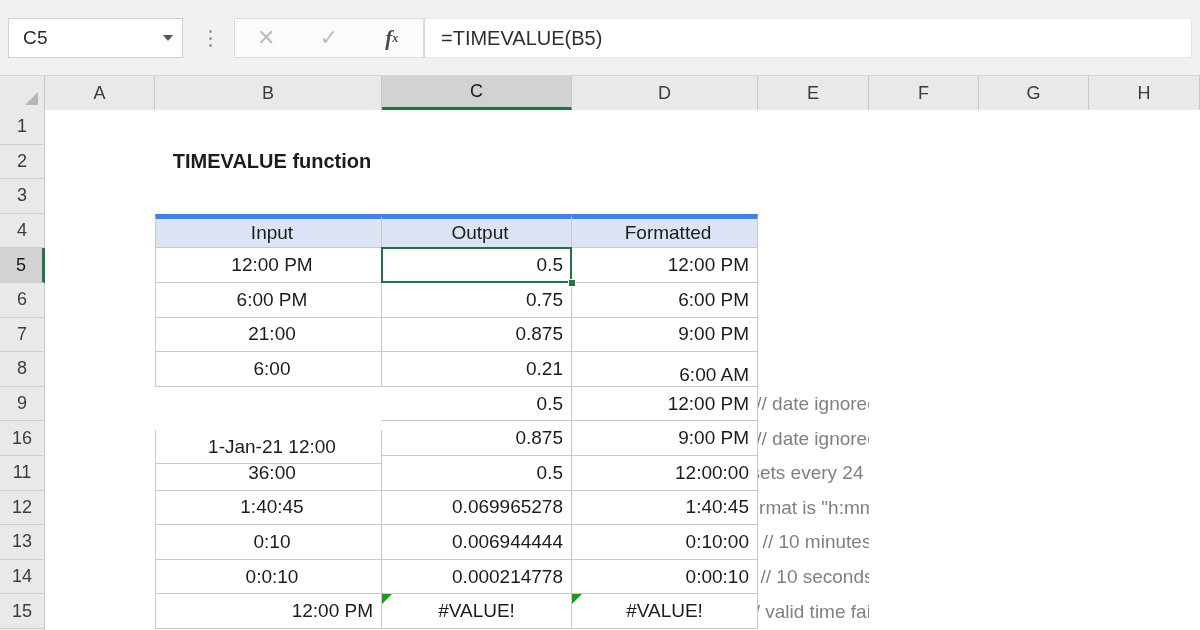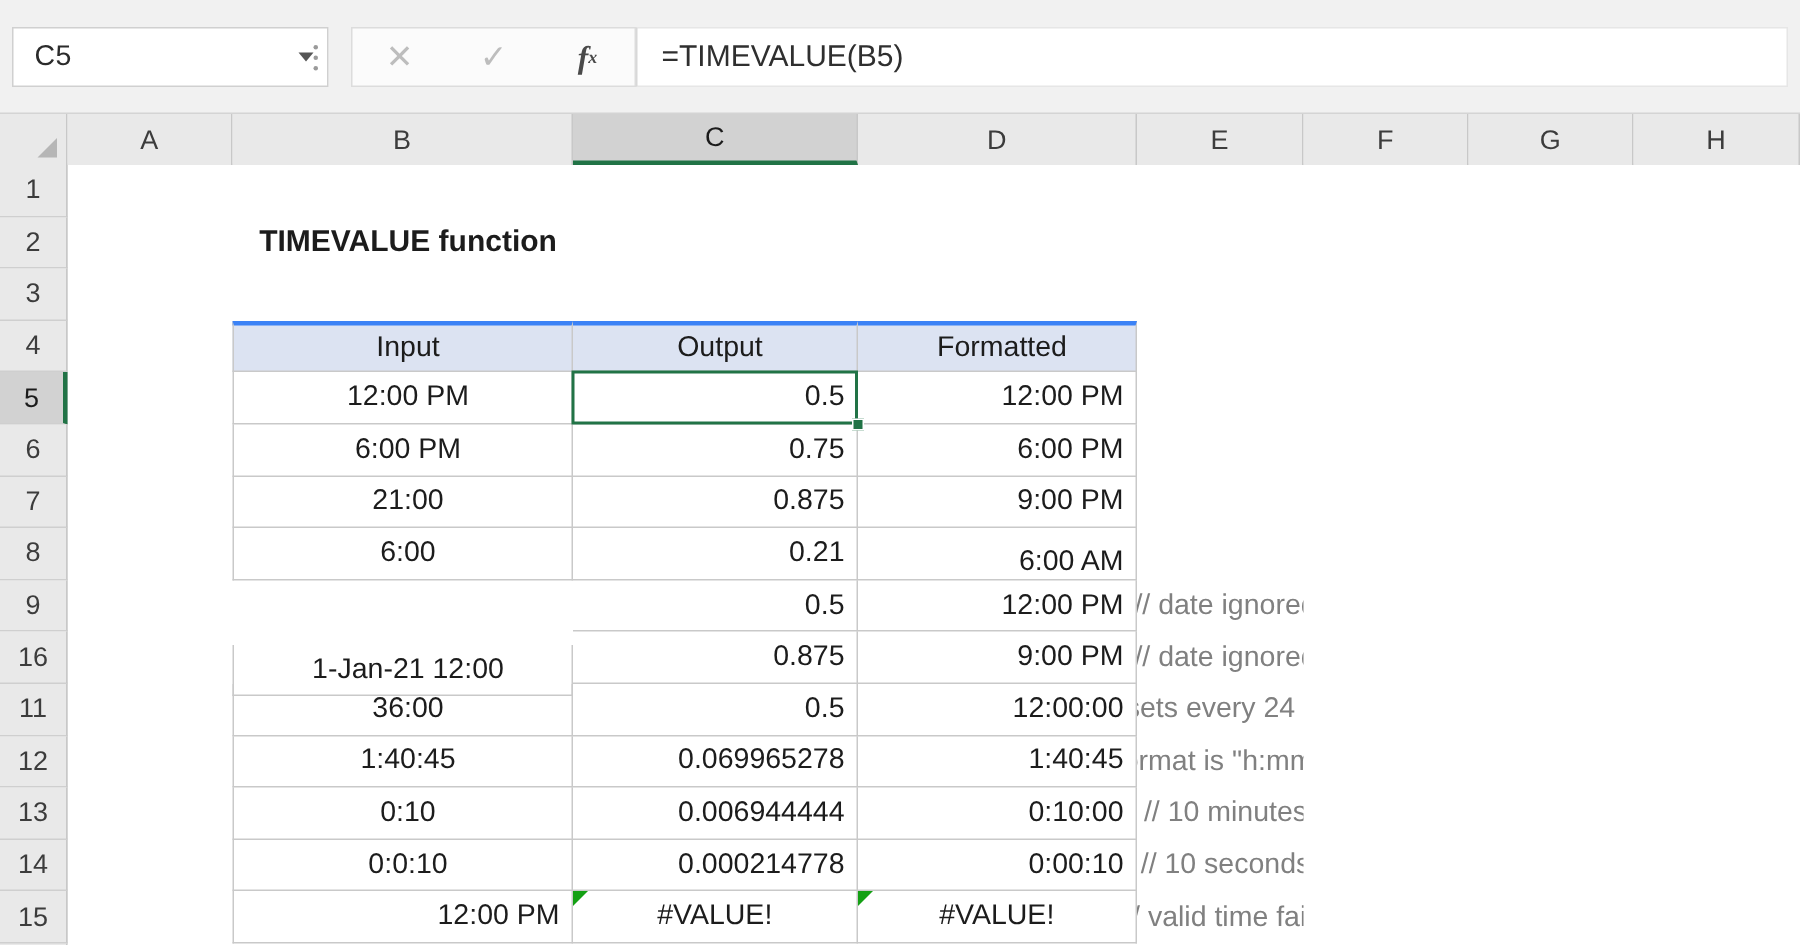--- a/index.html
+++ b/index.html
@@ -17,21 +17,21 @@
     position: absolute;
     left: 0; top: 0;
     width: 1200px; height: 76px;
     background: #f1f1f1;
     border-bottom: 1px solid #d4d4d4;
   }
 
   #name-box {
     position: absolute;
     left: 8px; top: 18px;
-    width: 211px; height: 40px;
+    width: 175px; height: 40px;
     background: #ffffff;
     border: 1px solid #d0d0d0;
     display: flex;
     align-items: center;
   }
   #name-box-value {
     flex: 1;
     padding-left: 14px;
     font-size: 19px;
     color: #2b2b2b;
@@ -206,21 +206,21 @@
   .cell.right  { justify-content: flex-end;   padding-right: 8px; }
   .cell.center { justify-content: center; }
 
   .tbl-cell {
     border-right: 1px solid #c9c9c9;
     border-bottom: 1px solid #c9c9c9;
   }
   .tbl-cell.first-col { border-left: 1px solid #c9c9c9; }
   .tbl-head {
     background: #dce3f2;
-    border-top: 3px solid #3b82f6;
+    border-top: 5px solid #3b82f6;
     color: #1c1c1c;
   }
 
   #title-cell {
     font-weight: bold;
     font-size: 20px;
     color: #1c1c1c;
   }
 
   .note {

